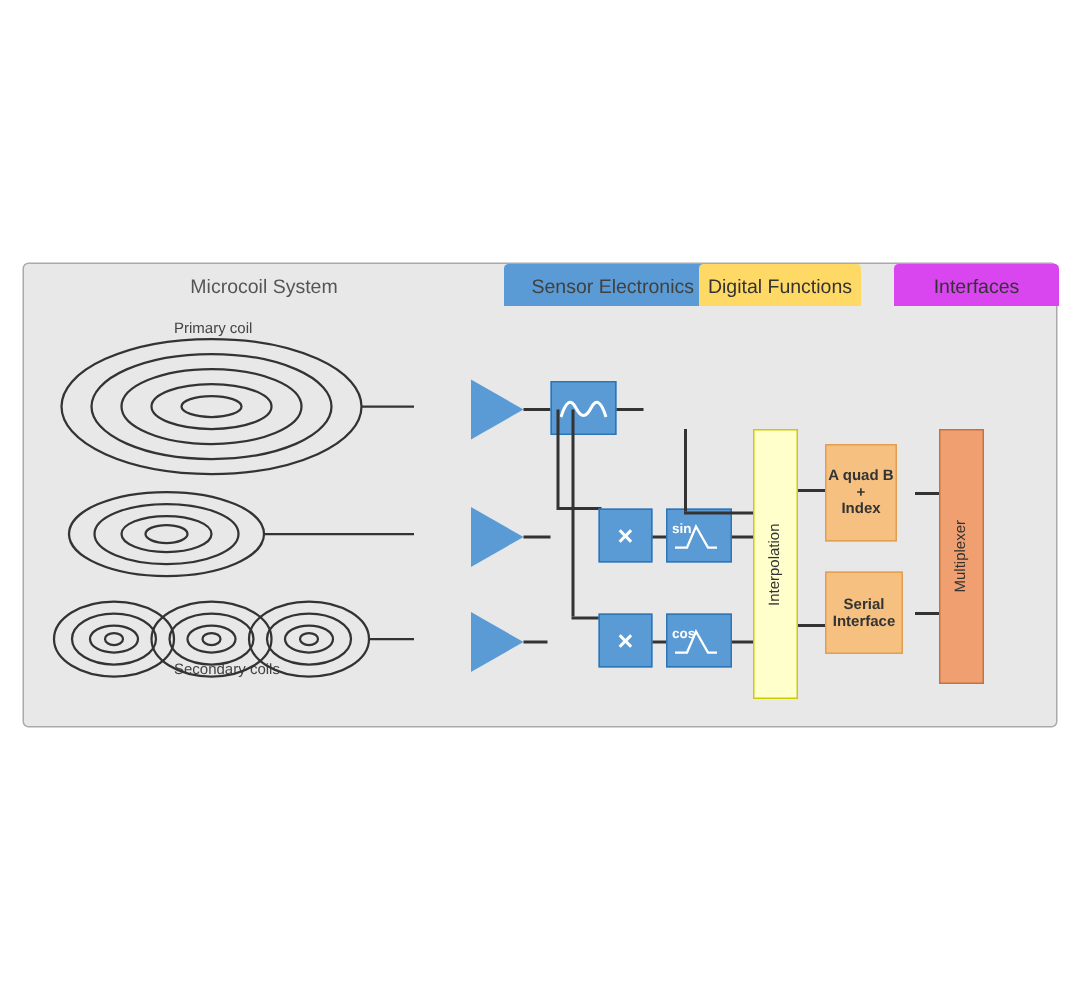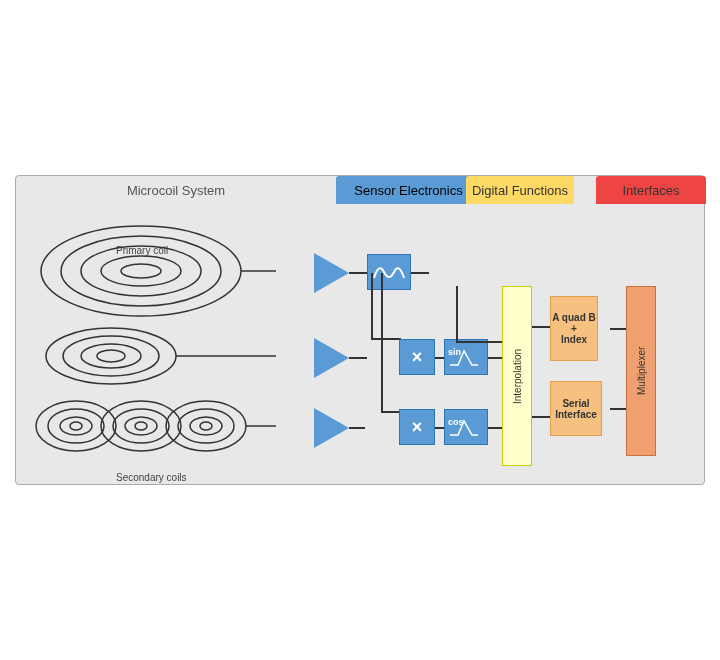--- a/index.html
+++ b/index.html
@@ -33,30 +33,30 @@
       border-radius: 3px 3px 0 0;
     }
     .header-microcoil {
       left: 0; width: 320px;
       color: #555;
       background: transparent;
     }
     .header-sensor {
       left: 320px; width: 145px;
       background: #5b9bd5;
-      color: #000000;
+      color: #404040;
     }
     .header-digital {
       left: 450px; width: 108px;
       background: #ffd966;
       color: #333;
     }
     .header-interfaces {
       left: 580px; width: 110px;
-      background: #ef4444;
+      background: #d946ef;
       color: #333;
       align-items: center;
     }
     
     .block {
       position: absolute;
       background: #5b9bd5;
       border: 1.5px solid #2e75b6;
       display: flex;
       align-items: center;
@@ -83,21 +83,20 @@
     .arrow-line {
       position: absolute;
       background: #333;
     }
     .h-line { height: 1.5px; }
     .v-line { width: 1.5px; }
     .label-text {
       position: absolute;
       font-size: 10px;
       color: #444;
-      margin-top: 31px;
     }
     
     .multiplexer-block {
       position: absolute;
       background: #f0a070;
       border: 1.5px solid #c87040;
       display: flex;
       align-items: center;
       justify-content: center;
       writing-mode: vertical-rl;

